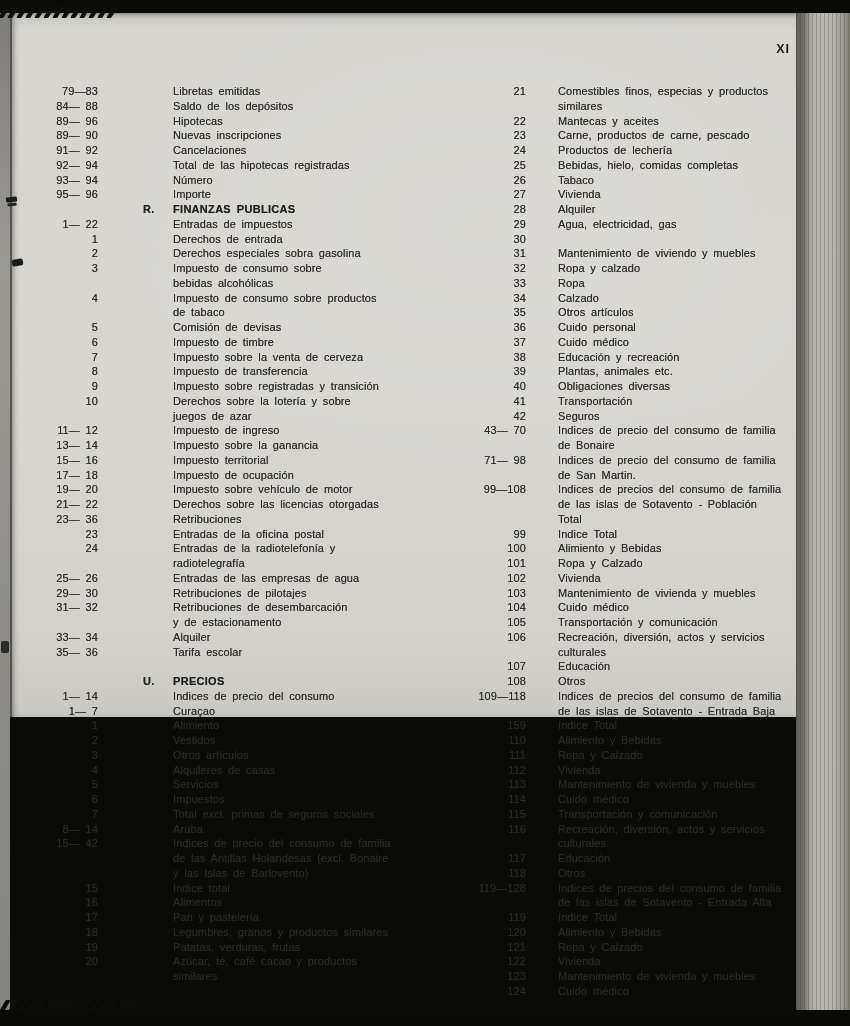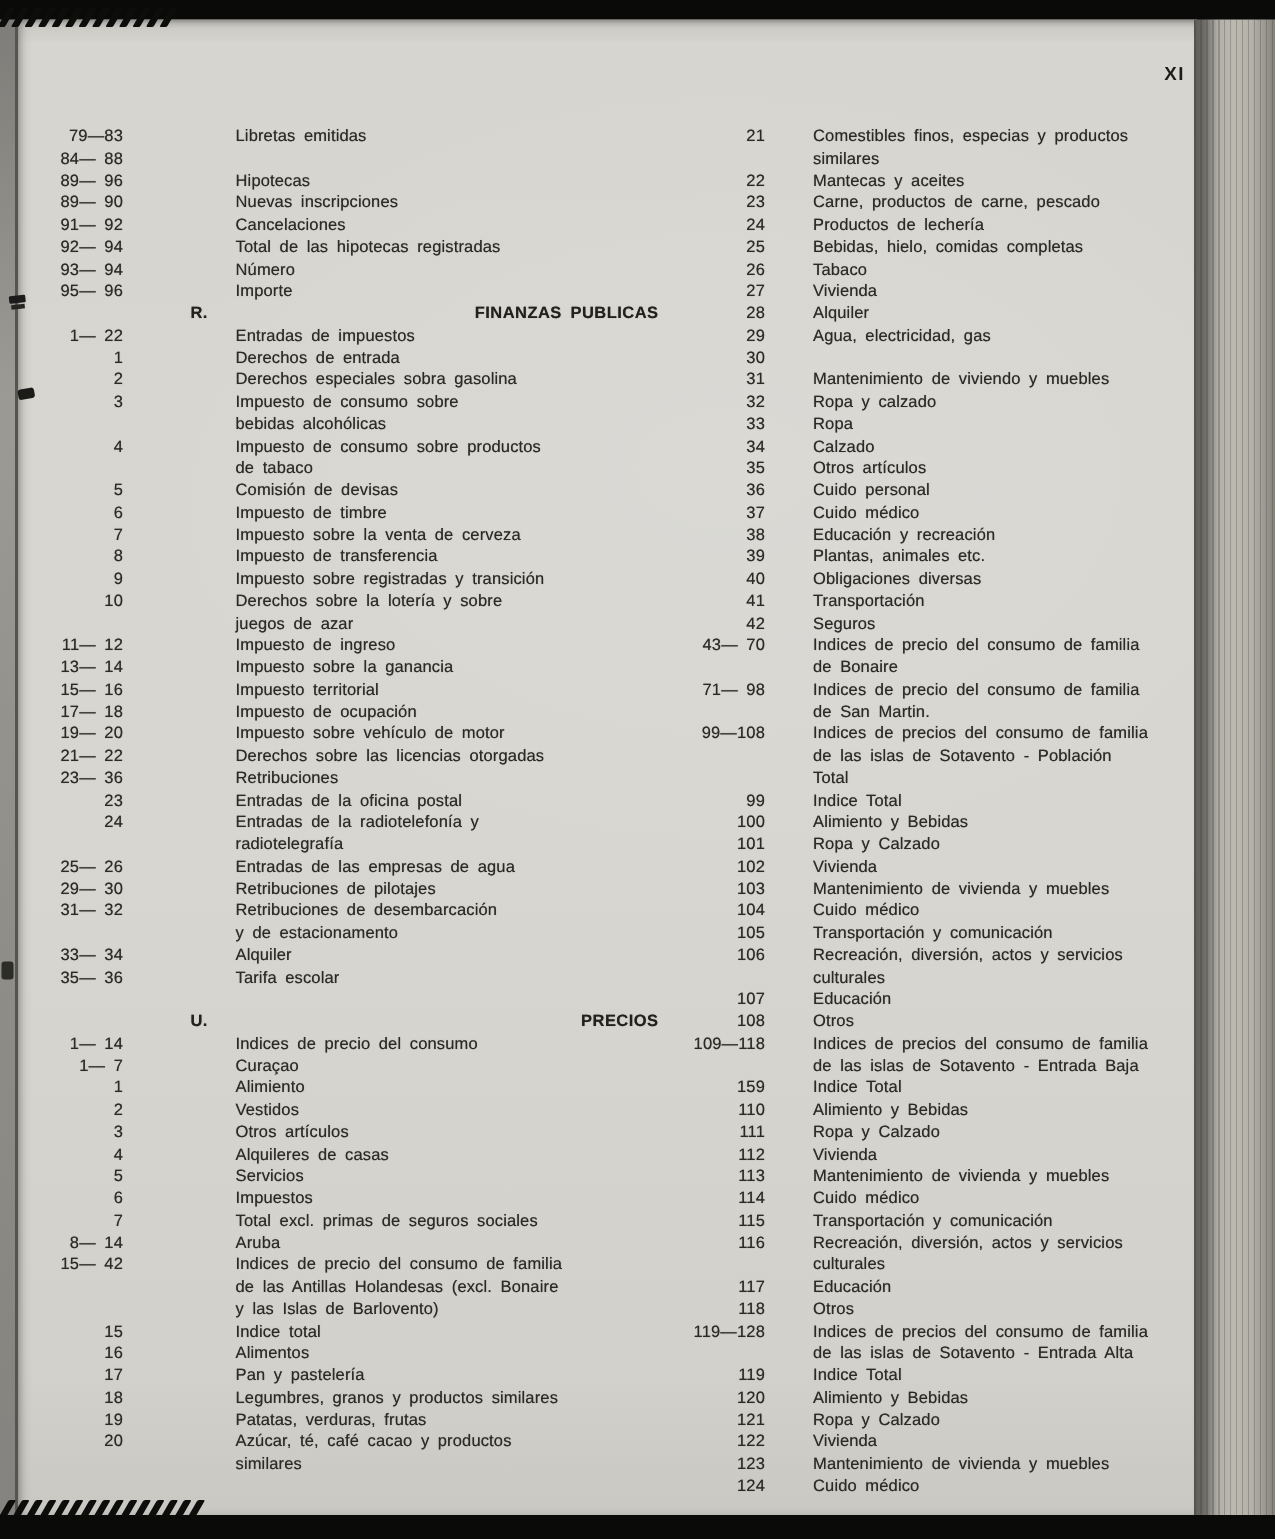--- a/index.html
+++ b/index.html
@@ -10,21 +10,21 @@
   }
   
   .bar-top { position:absolute; left:0; top:0; width:850px; height:13px; background:#0a0a09; }
   .bar-bottom { position:absolute; left:0; top:1010px; width:850px; height:16px; background:#0a0a09; }
 
   
   .left-strip { position:absolute; left:0; top:13px; width:10px; height:997px;
     background:linear-gradient(180deg,#7e7d79 0%, #9b9a95 25%, #8f8e89 60%, #84837f 100%); }
 
   
-  .page { position:absolute; left:10px; top:13px; width:786px; height:997px;
+  .page { position:absolute; left:10px; top:13px; width:786px; height:704px;
     background:
       radial-gradient(ellipse 600px 400px at 60% 30%, rgba(255,255,255,0.10), rgba(255,255,255,0) 70%),
       linear-gradient(180deg, #c6c5c0 0px, #d6d5d0 16px, #d7d6d1 55%, #d2d1cc 90%, #c9c8c3 100%);
     border-left:2px solid #55544e;
     box-shadow: inset 4px 0 7px -3px rgba(0,0,0,0.35), inset 0 3px 5px -2px rgba(0,0,0,0.35);
   }
 
   
   .page-stack { position:absolute; left:796px; top:13px; width:54px; height:997px;
     background:
@@ -43,53 +43,54 @@
   .art1 { left:6px; top:197px; width:11px; height:5px; border-radius:1px; transform:rotate(-6deg);
           box-shadow:0 5px 0 -1px #262521; }
   .art2 { left:12px; top:259px; width:11px; height:7px; border-radius:2px; transform:rotate(-10deg); }
   .art3 { left:1px; top:641px; width:8px; height:12px; border-radius:2px; opacity:0.85; }
 
   .page-num { position:absolute; right:8px; top:29px; font-size:12.5px; font-weight:bold;
     color:#1d1d1a; letter-spacing:1px; }
 
   
   .col { position:absolute; top:71px; font-size:11px; line-height:14.75px; color:#2b2a26;
-    letter-spacing:0.1px; word-spacing:2.5px; text-shadow:0 0 0.5px rgba(43,42,38,0.65); }
+    letter-spacing:0.1px; word-spacing:2.5px; text-shadow:0 0 0.5px rgba(43,42,38,0.65);margin-left:16px; }
   .col-left  { left:25px;  width:402px; }
   .col-right { left:430px; width:354px; }
 
   .row { display:flex; align-items:flex-start; }
   .num { flex:none; text-align:right; white-space:pre; }
   .col-left  .num { width:45px; }
   .col-left  .txt { margin-left:75px; }
   .col-right .num { width:68px; }
   .col-right .txt { margin-left:32px; }
   .txt { white-space:pre-line; flex:1 1 auto; }
 
   .section { display:flex; font-weight:bold; color:#21211d; letter-spacing:0.3px; }
   .col-left .section .letter { flex:none; margin-left:90px; width:30px; }
-  .section .title { flex:1 1 auto;text-align:right; }
+  .section .title { flex:1 1 auto; }
 
   .spacer { height:14.75px; }
 </style>
 </head>
 <body>
 
 <div class="bar-top"></div>
 <div class="left-strip"></div>
 
 <div class="page">
   <div class="page-num">XI</div>
   <div class="col col-left" id="col-left">
       <div class="row">
         <div class="num">79—83</div>
         <div class="txt">Libretas emitidas</div>
       </div>
       <div class="row">
         <div class="num">84— 88</div>
+        <div class="txt">Saldo de los depósitos</div>
       </div>
       <div class="row">
         <div class="num">89— 96</div>
         <div class="txt">Hipotecas</div>
       </div>
       <div class="row">
         <div class="num">89— 90</div>
         <div class="txt">Nuevas inscripciones</div>
       </div>
       <div class="row">

